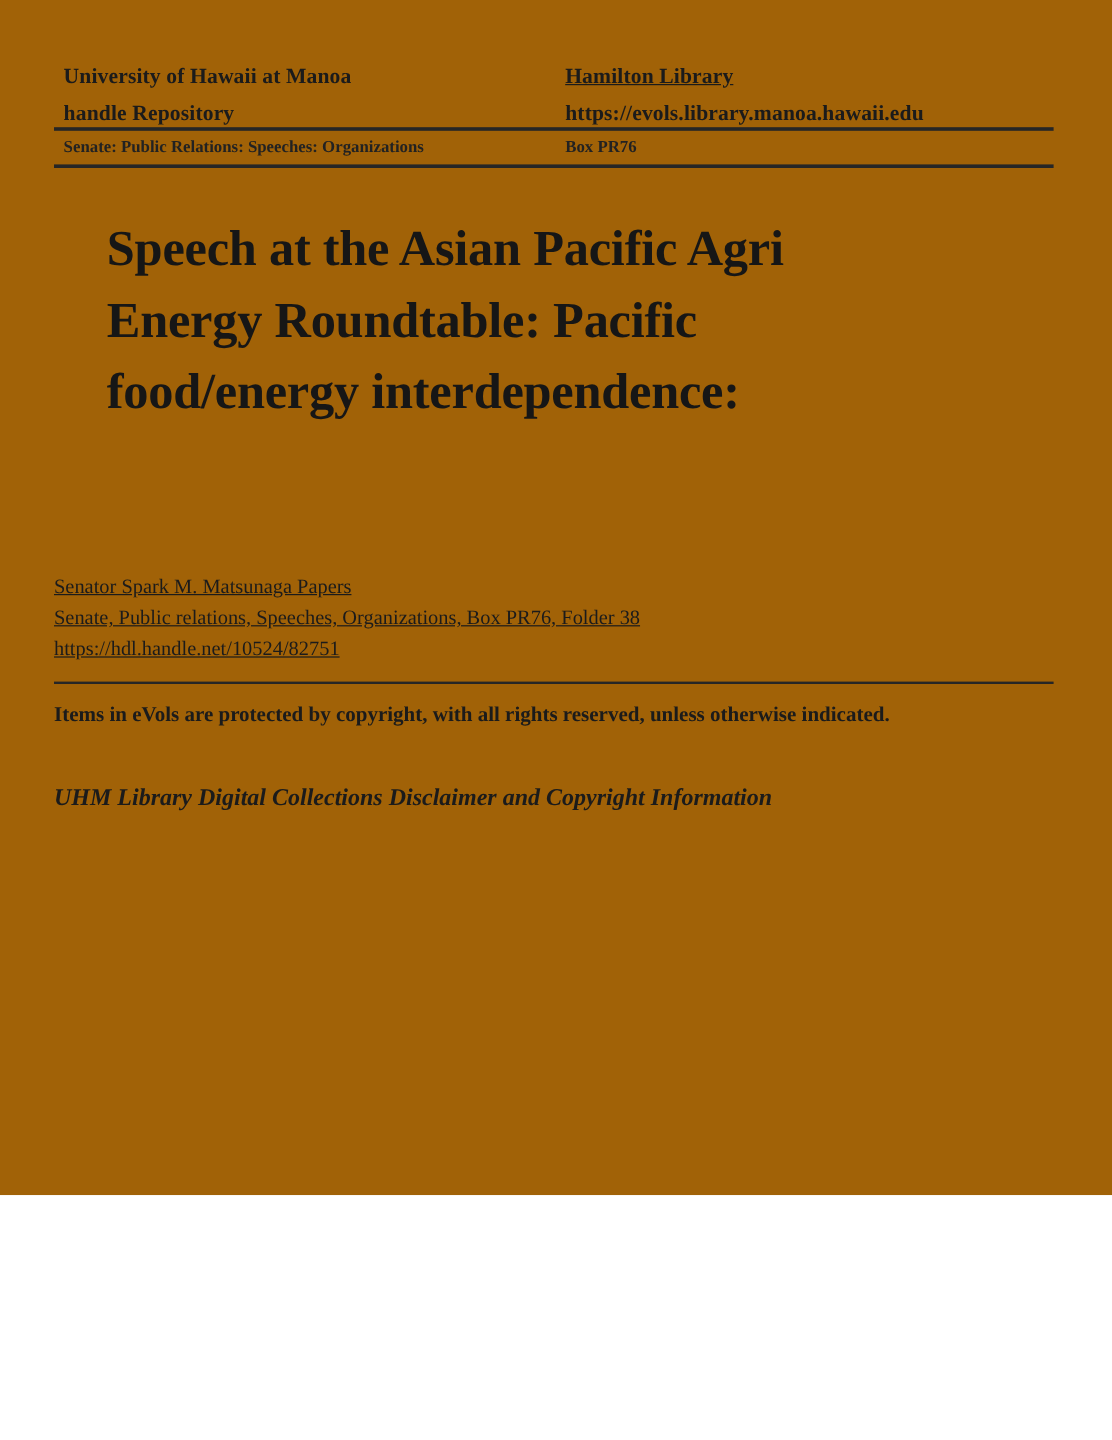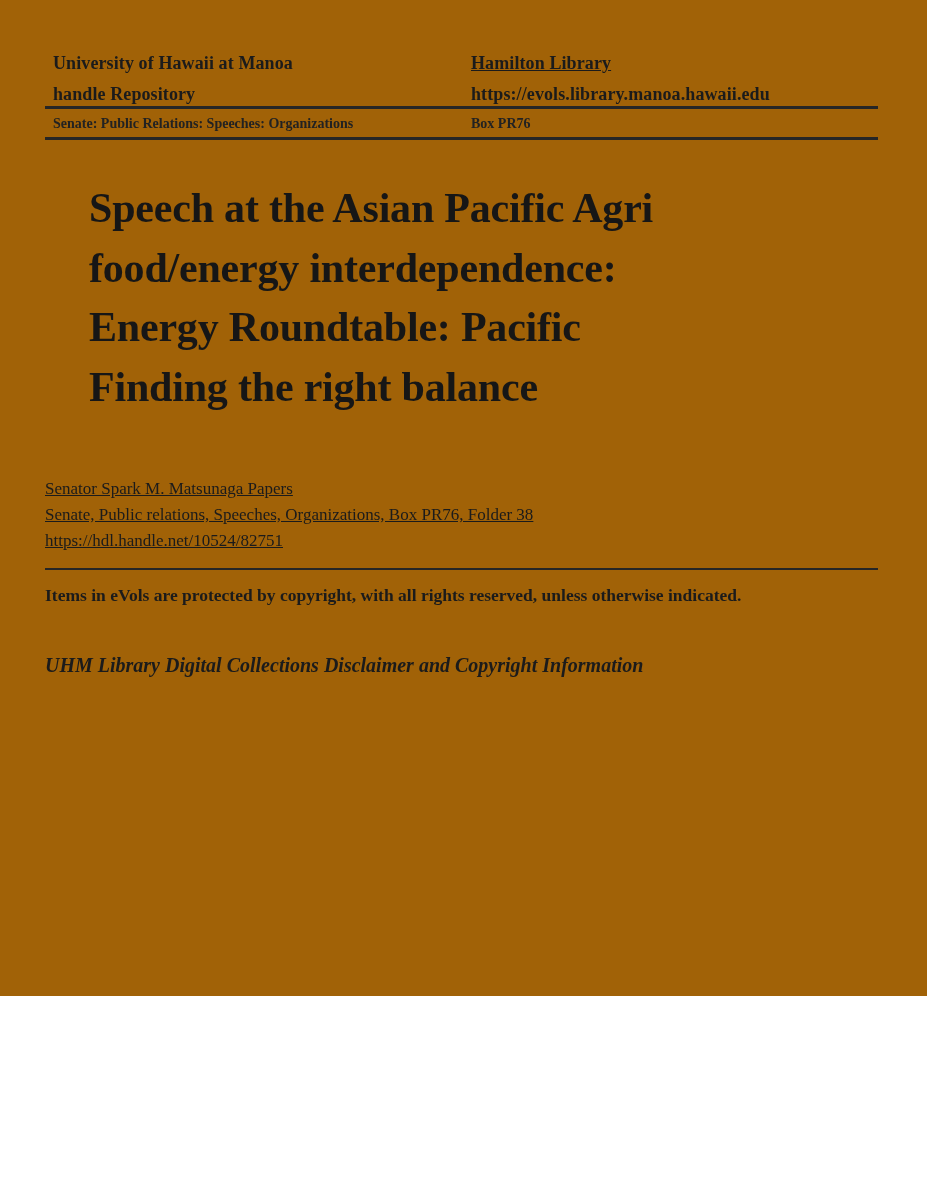--- a/index.html
+++ b/index.html
@@ -113,23 +113,22 @@
 
   <div class="rule rule-1"></div>
 
   <div class="abs hdr-path">Senate: Public Relations: Speeches: Organizations</div>
   <div class="abs hdr-box">Box PR76</div>
 
   <div class="rule rule-2"></div>
 
   <div class="title-block">
     <div>Speech at the Asian Pacific Agri</div>
+    <div>Energy Roundtable: Pacific</div>
     <div>food/energy interdependence:</div>
-    <div>Energy Roundtable: Pacific</div>
-    <div>Finding the right balance</div>
   </div>
 
   <div class="meta-block">
     <div>Senator Spark M. Matsunaga Papers</div>
     <div>Senate, Public relations, Speeches, Organizations, Box PR76, Folder 38</div>
     <div>https://hdl.handle.net/10524/82751</div>
   </div>
 
   <div class="rule rule-3"></div>
 

